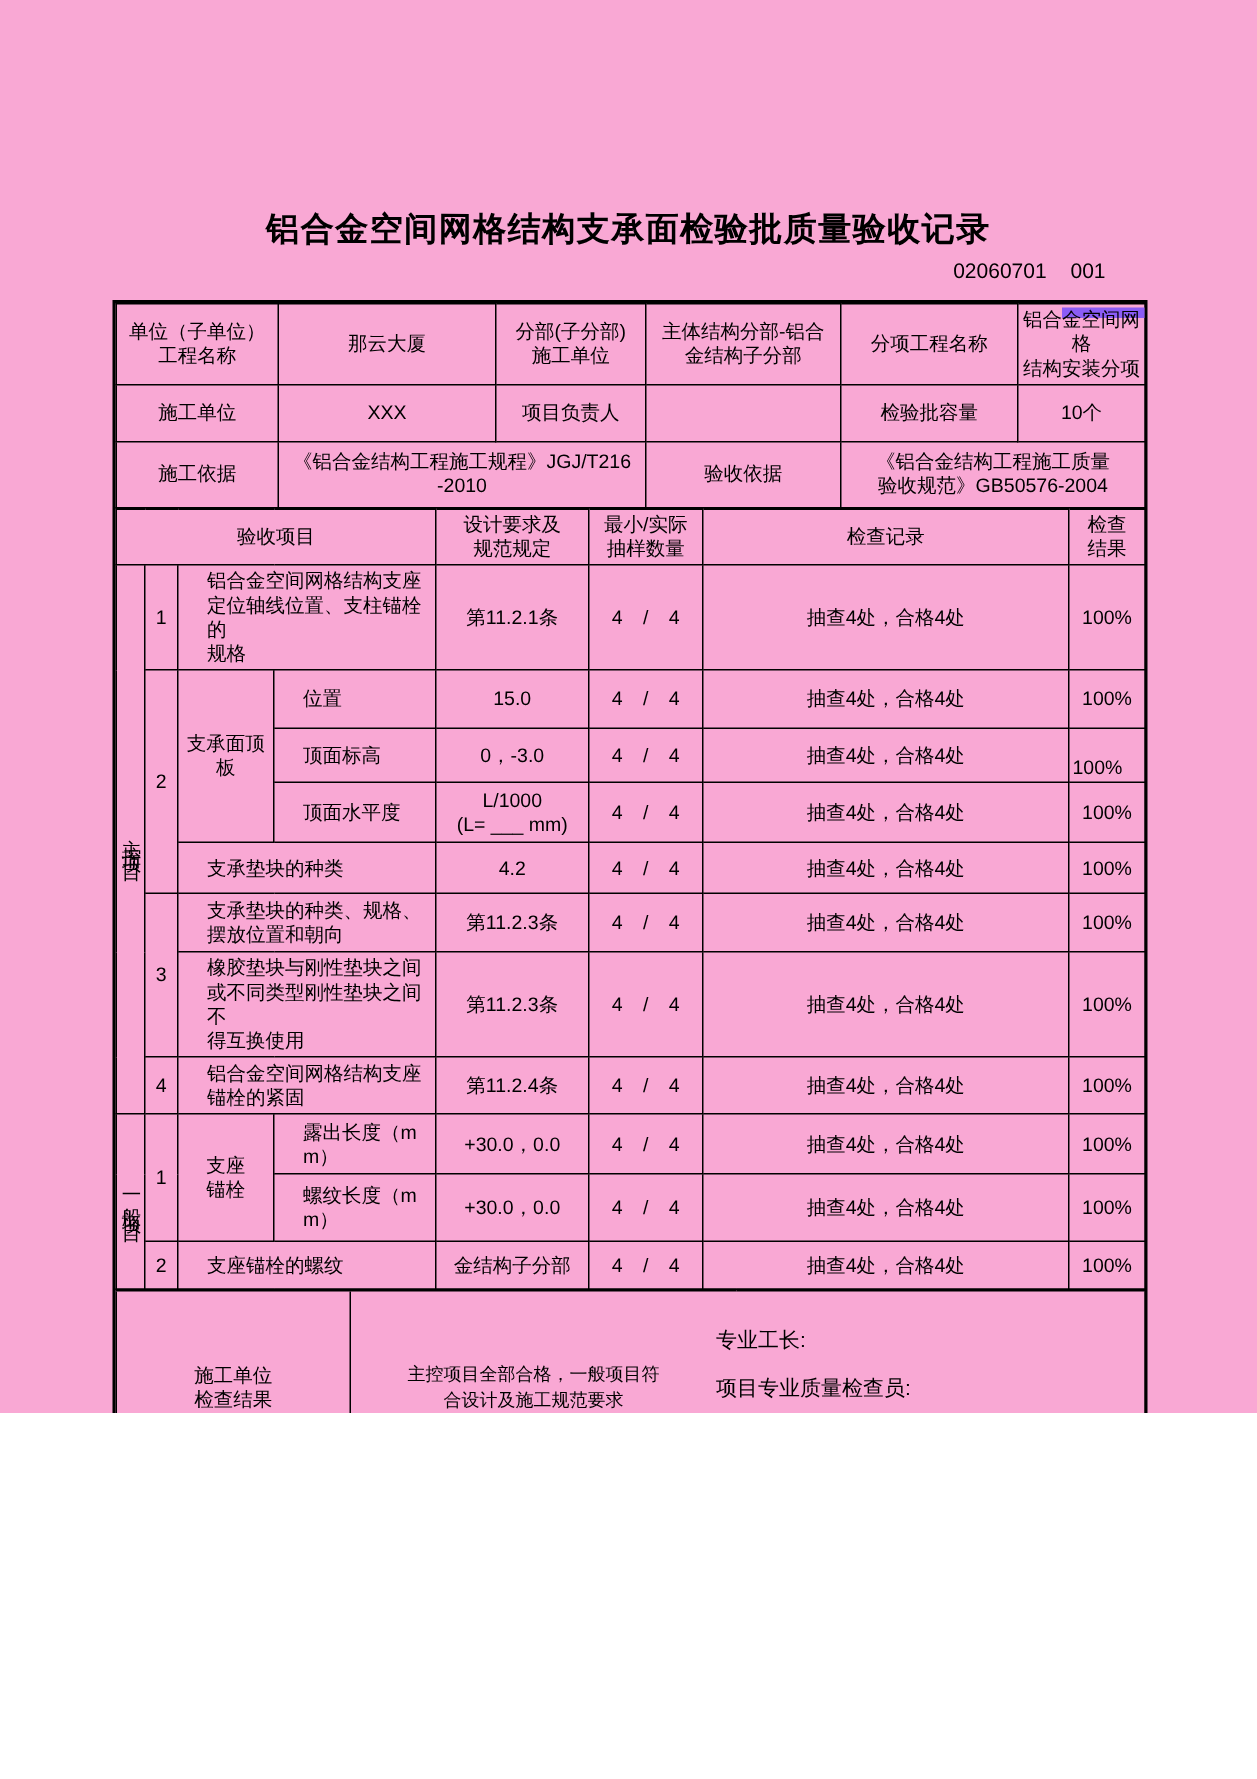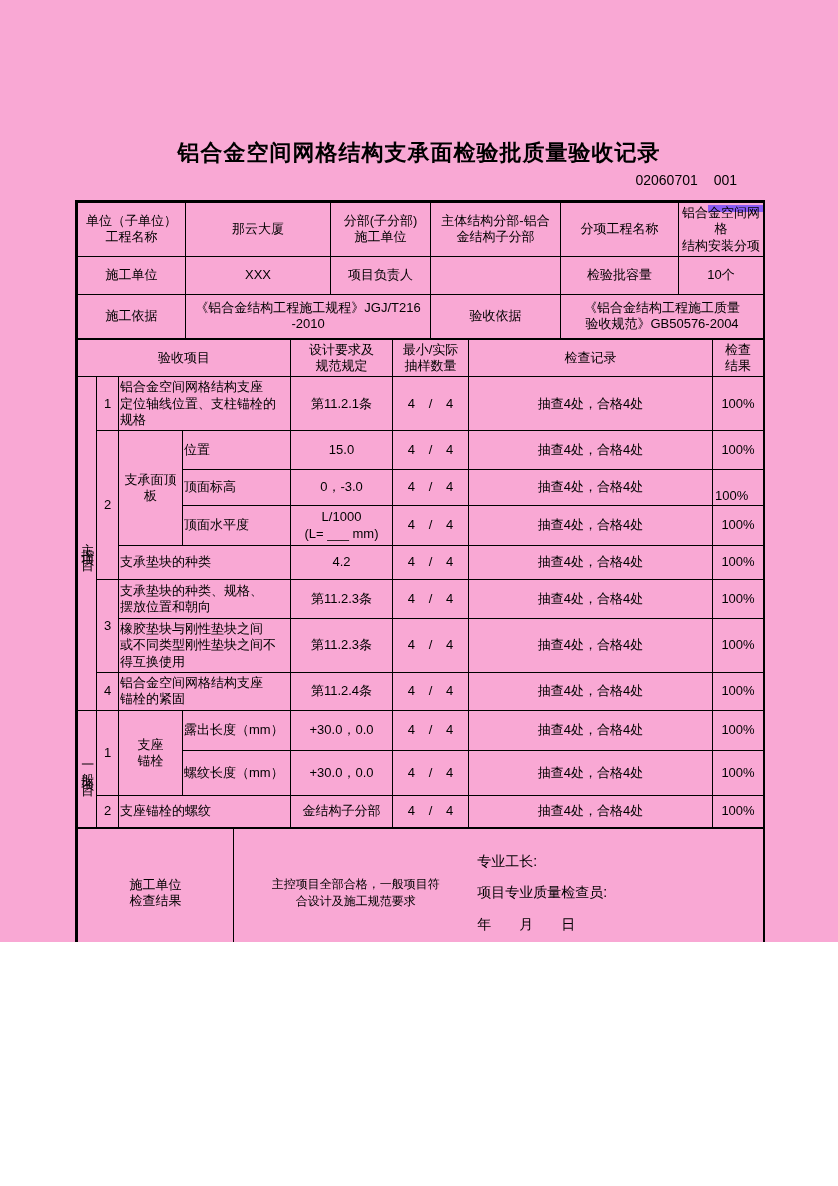--- a/index.html
+++ b/index.html
@@ -21,21 +21,21 @@
     display:inline-block;
   }
   .sheet{width:686px;margin-left:75px;border:2px solid #000;}
   table{border-collapse:collapse;width:686px;table-layout:fixed;}
   table + table{margin-top:-1px;}
   td{
     border:1px solid #000;font-size:13px;text-align:center;vertical-align:middle;
     padding:2px 3px;white-space:pre-line;line-height:1.25;word-break:break-all;
     overflow:hidden;
   }
-  td.left{text-align:left;padding-left:1px;}
+  td.left{text-align:left;padding-left:19px;}
   td.vlab{
     writing-mode:vertical-rl;text-orientation:upright;letter-spacing:6px;
     padding:2px 0;
   }
   td.samp{word-spacing:10px;}
   td.res-low{vertical-align:bottom;text-align:left;padding-left:2px;padding-bottom:1px;}
   tr.thick-top td{border-top:2px solid #000;}
   .foot-cell{vertical-align:middle;padding:0;}
   .foot-flex{display:flex;align-items:center;width:100%;height:100%;}
   .conclusion{

